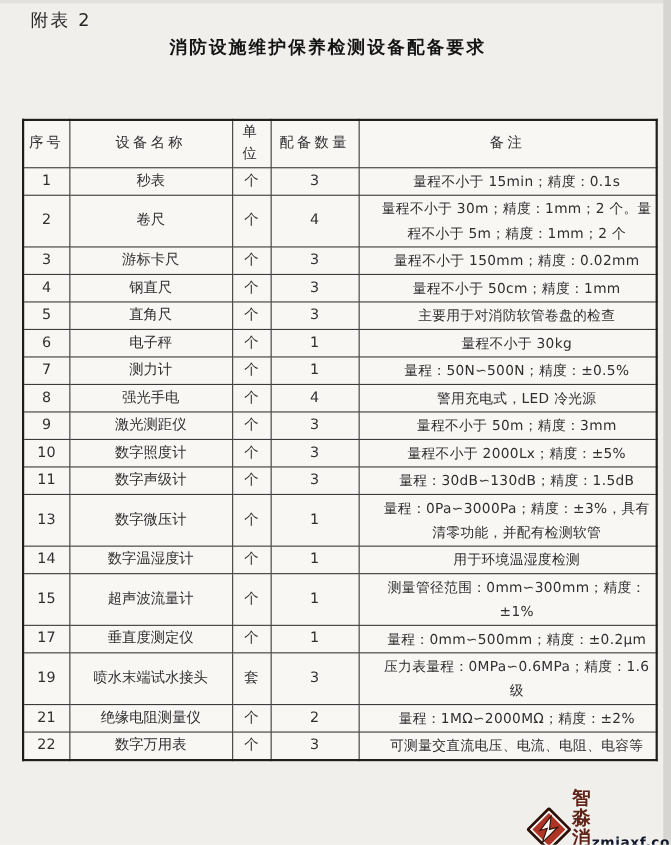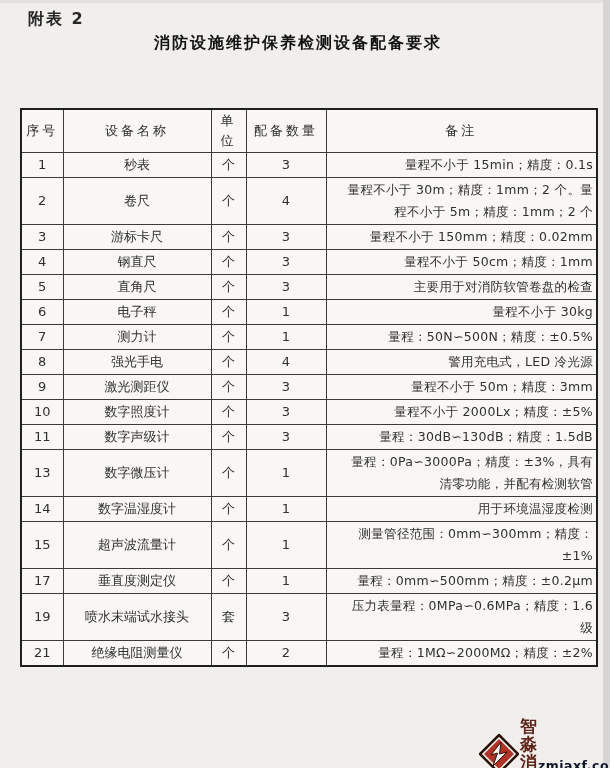--- a/index.html
+++ b/index.html
@@ -14,21 +14,21 @@
   .photo-edge-right {
     position:absolute; top:0; right:0; width:7px; height:768px;
     background:#d7d5d1;
   }
   .photo-edge-top {
     position:absolute; top:0; left:0; width:610px; height:3px;
     background:#e3e1dd;
   }
   .annex {
     position:absolute; top:9px; left:28px;
-    font-size:16px; font-weight:bold; color:#262626; letter-spacing:2px;
+    font-size:16px; font-weight:normal; color:#262626; letter-spacing:2px;
   }
   .title {
     position:absolute; top:33px; left:0; width:596px;
     text-align:center;
     font-family:"DejaVu Serif", serif;
     font-size:16px; font-weight:bold; color:#141414; letter-spacing:2px;
   }
   table.equip {
     position:absolute; left:20px; top:108px;
     width:576px;
@@ -46,21 +46,21 @@
     height:24px;
     padding:1px 3px;
     line-height:1.55;
   }
   .equip th {
     font-weight:normal;
     height:25px;
     letter-spacing:3px;
   }
   .equip td.col-remark {
-    text-align:right;
+    text-align:center;
     padding-left:20px;
     font-size:12.5px;
     letter-spacing:0.3px;
     line-height:22px;
     margin-top:36px;
   }
   .equip td.col-no { font-size:13px; }
   .watermark {
     position:absolute; left:479px; top:718px;
     display:flex; align-items:center; gap:1px;
@@ -218,20 +218,27 @@
         <td class="col-qty">3</td>
         <td class="col-remark">压力表量程：0MPa∽0.6MPa；精度：1.6 级</td>
       </tr>
       <tr>
         <td class="col-no">21</td>
         <td class="col-name">绝缘电阻测量仪</td>
         <td class="col-unit">个</td>
         <td class="col-qty">2</td>
         <td class="col-remark">量程：1MΩ∽2000MΩ；精度：±2%</td>
       </tr>
+      <tr>
+        <td class="col-no">22</td>
+        <td class="col-name">数字万用表</td>
+        <td class="col-unit">个</td>
+        <td class="col-qty">3</td>
+        <td class="col-remark">可测量交直流电压、电流、电阻、电容等</td>
+      </tr>
     </tbody>
 </table>
 
 <div class="watermark">
   <svg class="wm-logo" viewBox="0 0 40 40" aria-hidden="true">
     <polygon points="20,1 39,20 20,39 1,20" fill="#f8f7f4" stroke="#2c1008" stroke-width="2.5"></polygon>
     <polygon points="20,5 35,20 20,35 5,20" fill="#b03425"></polygon>
     <path d="M22 8 L12 21 L18.5 19 L14 32 L28 18 L20.5 20 Z" fill="#f8f7f4" stroke="#2c1008" stroke-width="1"></path>
   </svg>
   <div class="wm-text">

